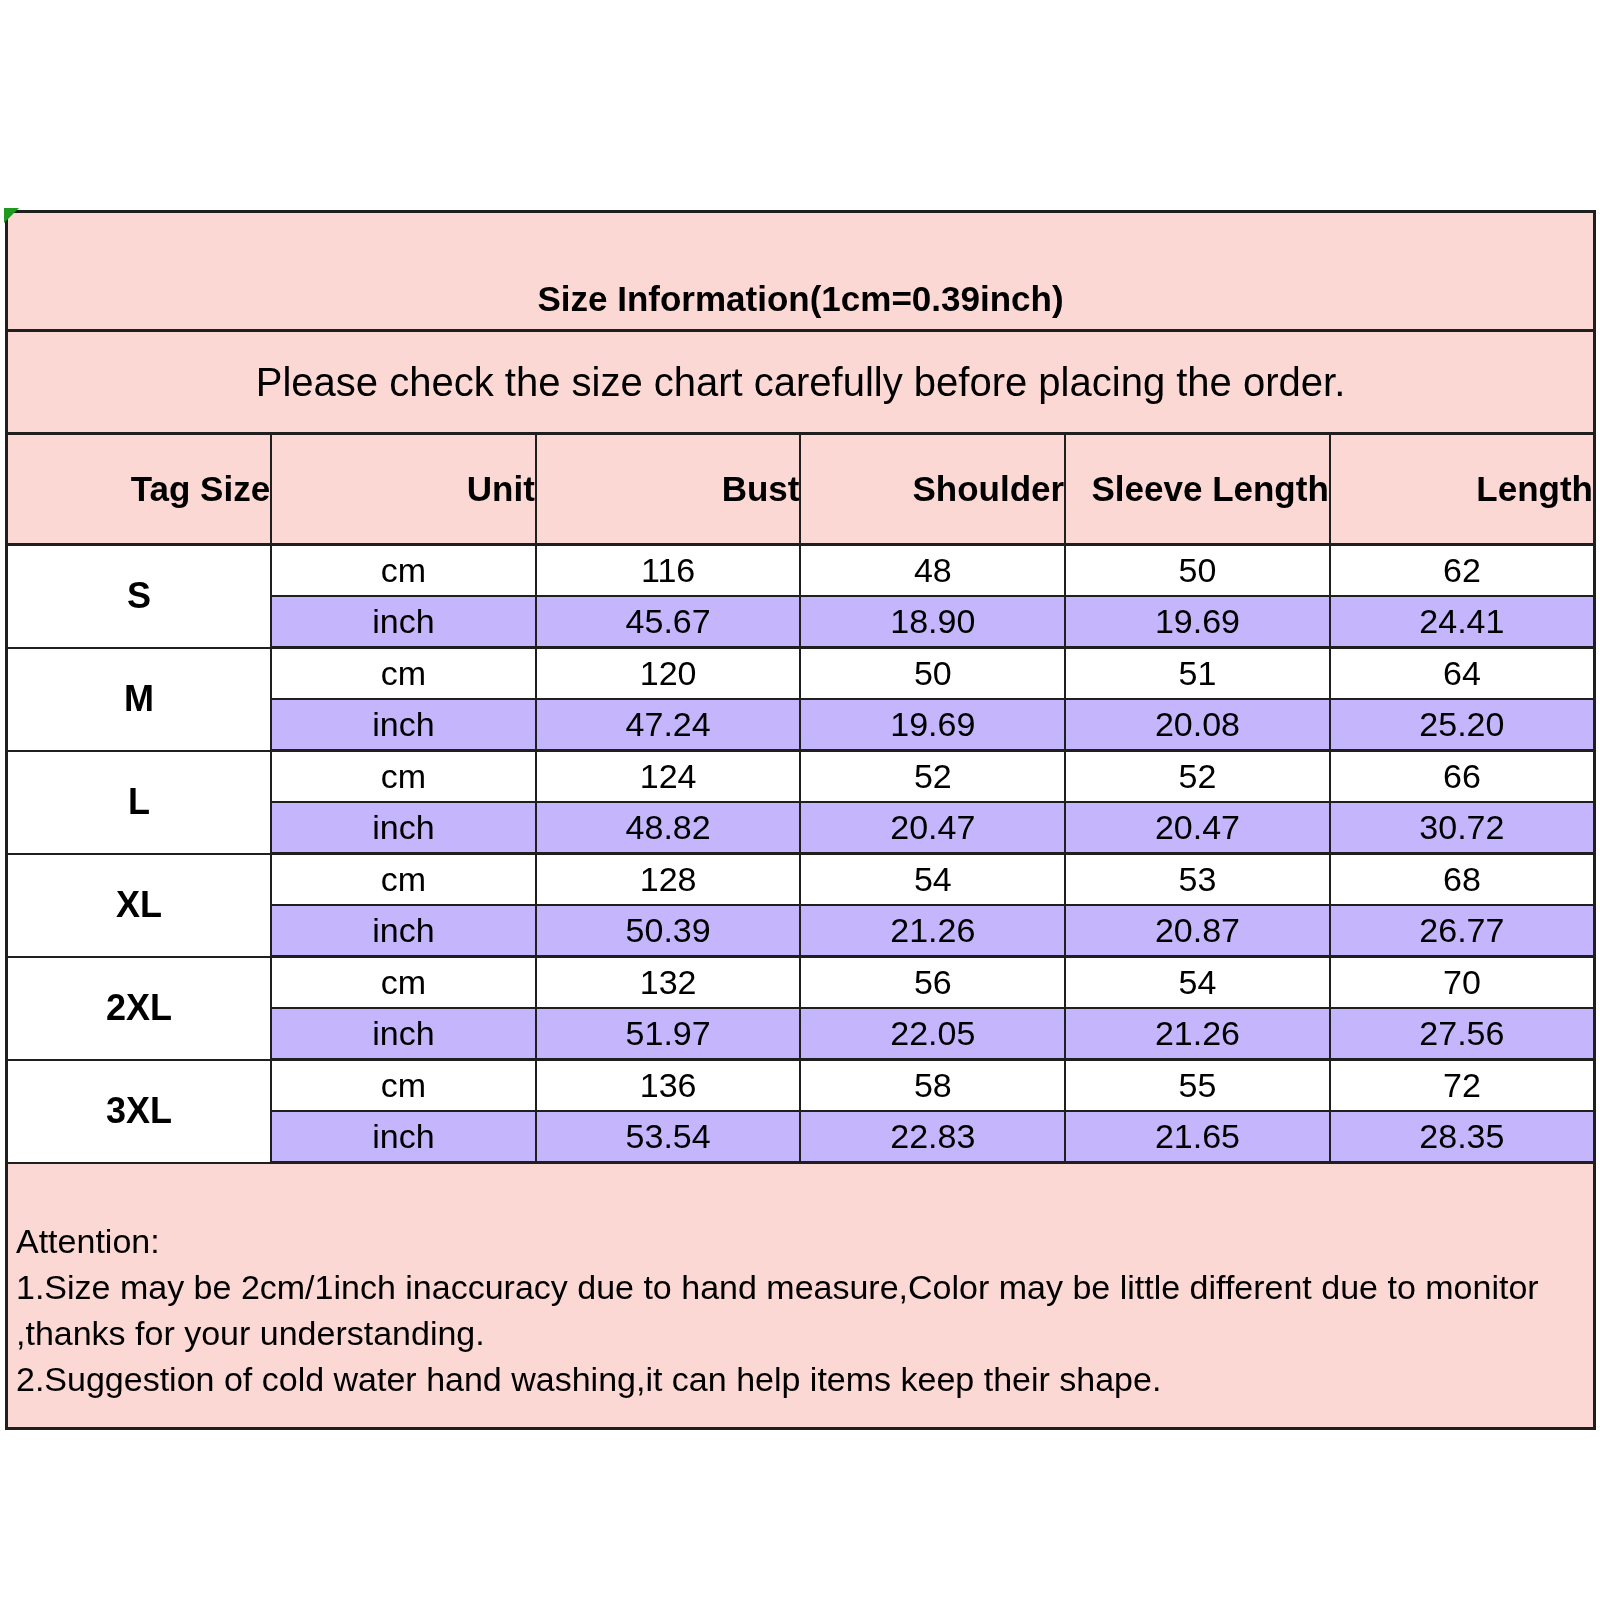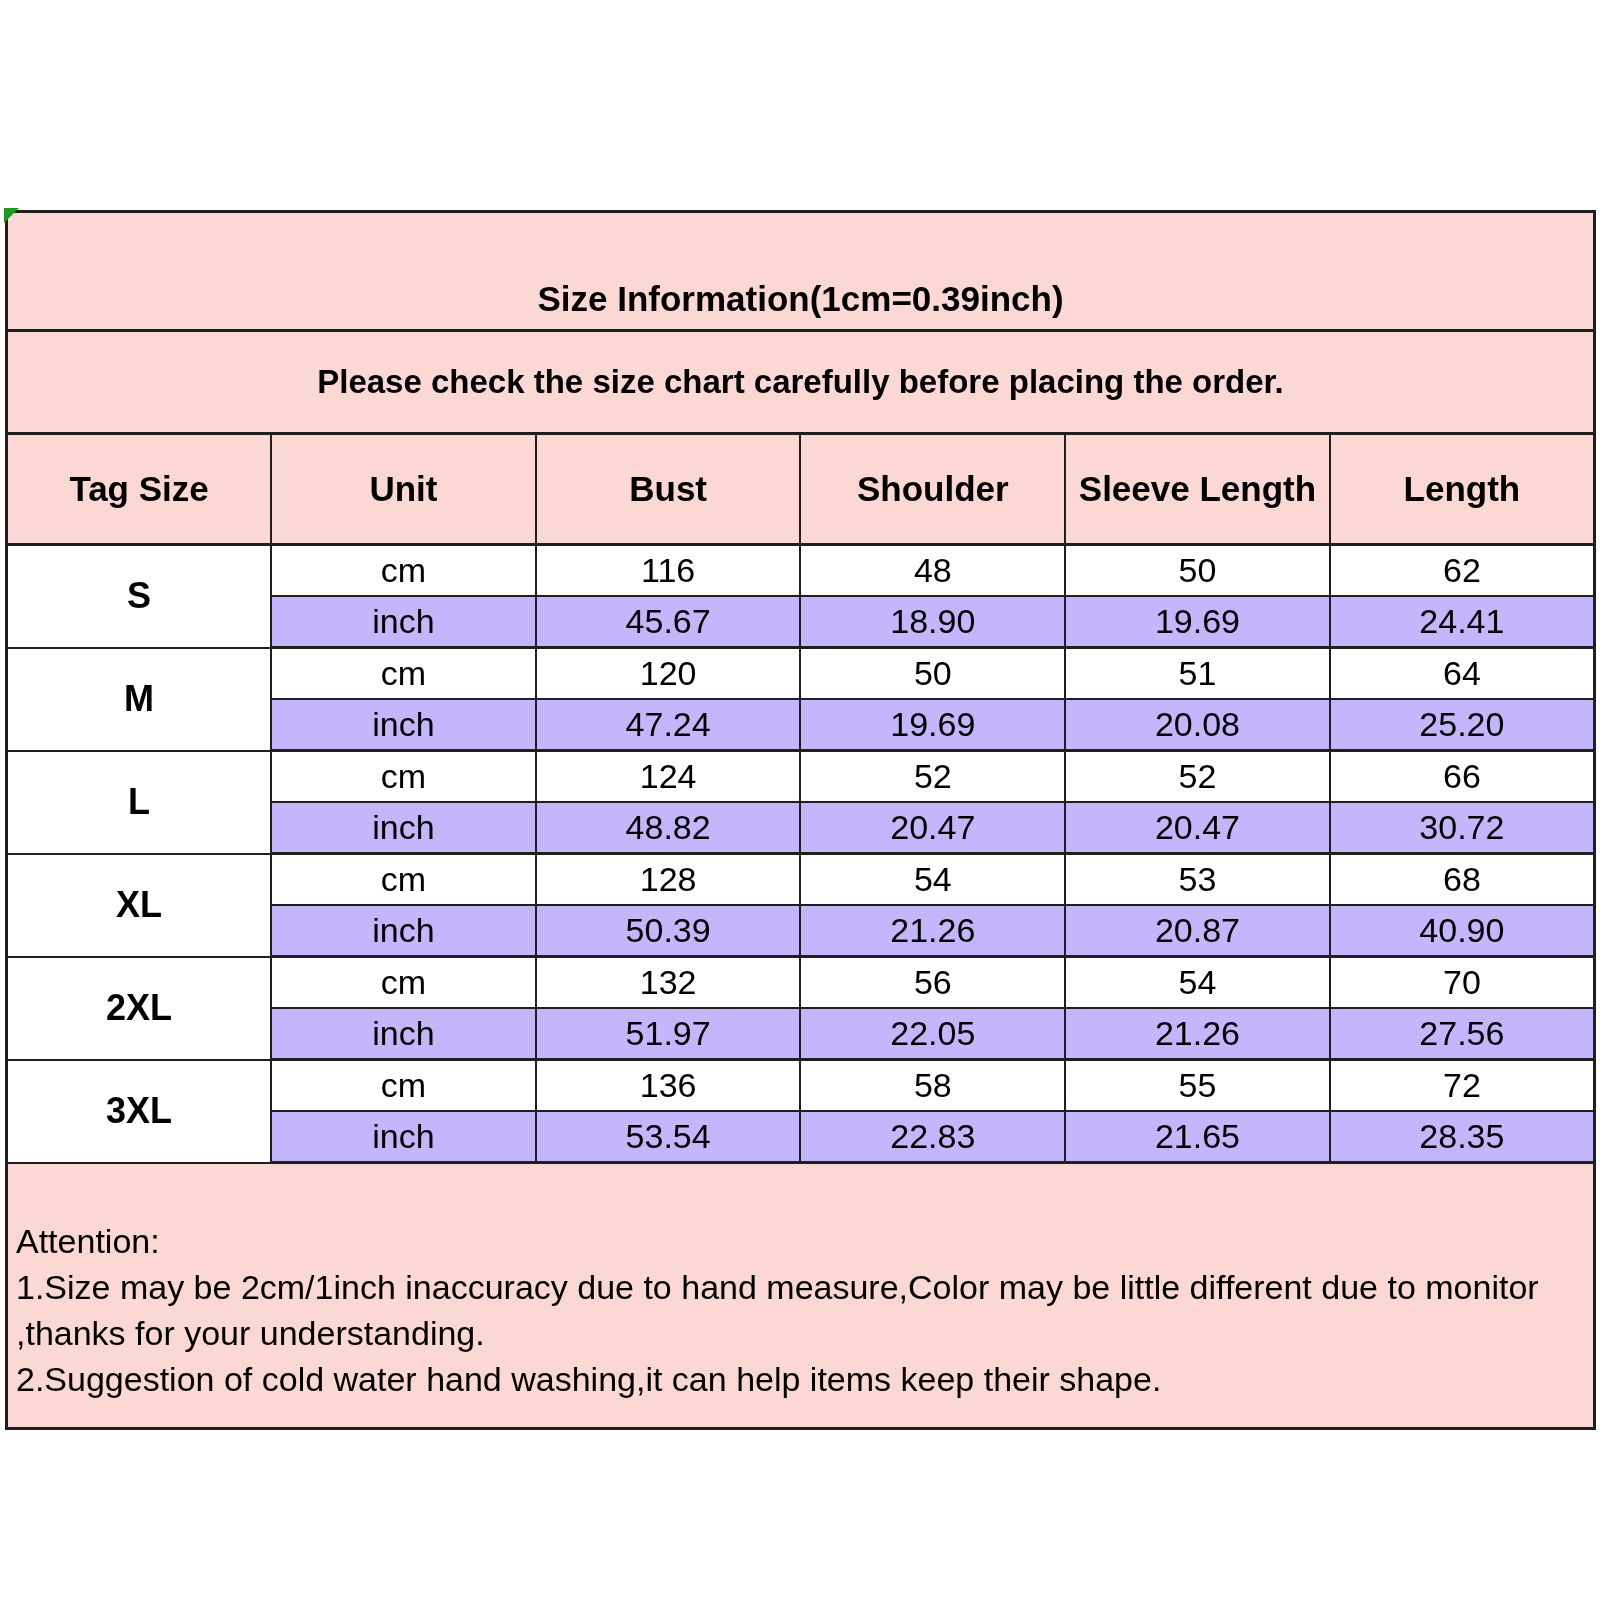--- a/index.html
+++ b/index.html
@@ -54,31 +54,31 @@
     height: 106px;
     font-size: 35px;
     font-weight: bold;
     vertical-align: bottom;
     padding-bottom: 10px;
     background: #fcd8d4;
     border-bottom-width: 3px;
   }
   tr.subtitle-row td {
     height: 100px;
-    font-size: 33px;
+    font-size: 40px;
     background: #fcd8d4;
     border-bottom-width: 3px;
-    font-weight: bold;
   }
   tr.header-row td {
     height: 108px;
     font-size: 35px;
     font-weight: bold;
     background: #fcd8d4;
     border-bottom-width: 3px;
+    text-align: right;
   }
   tr.data-row td { height: 49px; }
   tr.row-cm td { background: #ffffff; }
   tr.row-inch td { background: #c4b5fd; border-bottom-width: 3px; }
   td.tag-cell {
     background: #ffffff;
     font-weight: bold;
     font-size: 36px;
   }
   tr.attention-row td {
@@ -181,21 +181,21 @@
       <td>128</td>
       <td>54</td>
       <td>53</td>
       <td>68</td>
     </tr>
     <tr class="data-row row-inch">
       <td>inch</td>
       <td>50.39</td>
       <td>21.26</td>
       <td>20.87</td>
-      <td>40.90</td>
+      <td>26.77</td>
     </tr>
 
     <tr class="data-row row-cm">
       <td rowspan="2" class="tag-cell">2XL</td>
       <td>cm</td>
       <td>132</td>
       <td>56</td>
       <td>54</td>
       <td>70</td>
     </tr>

